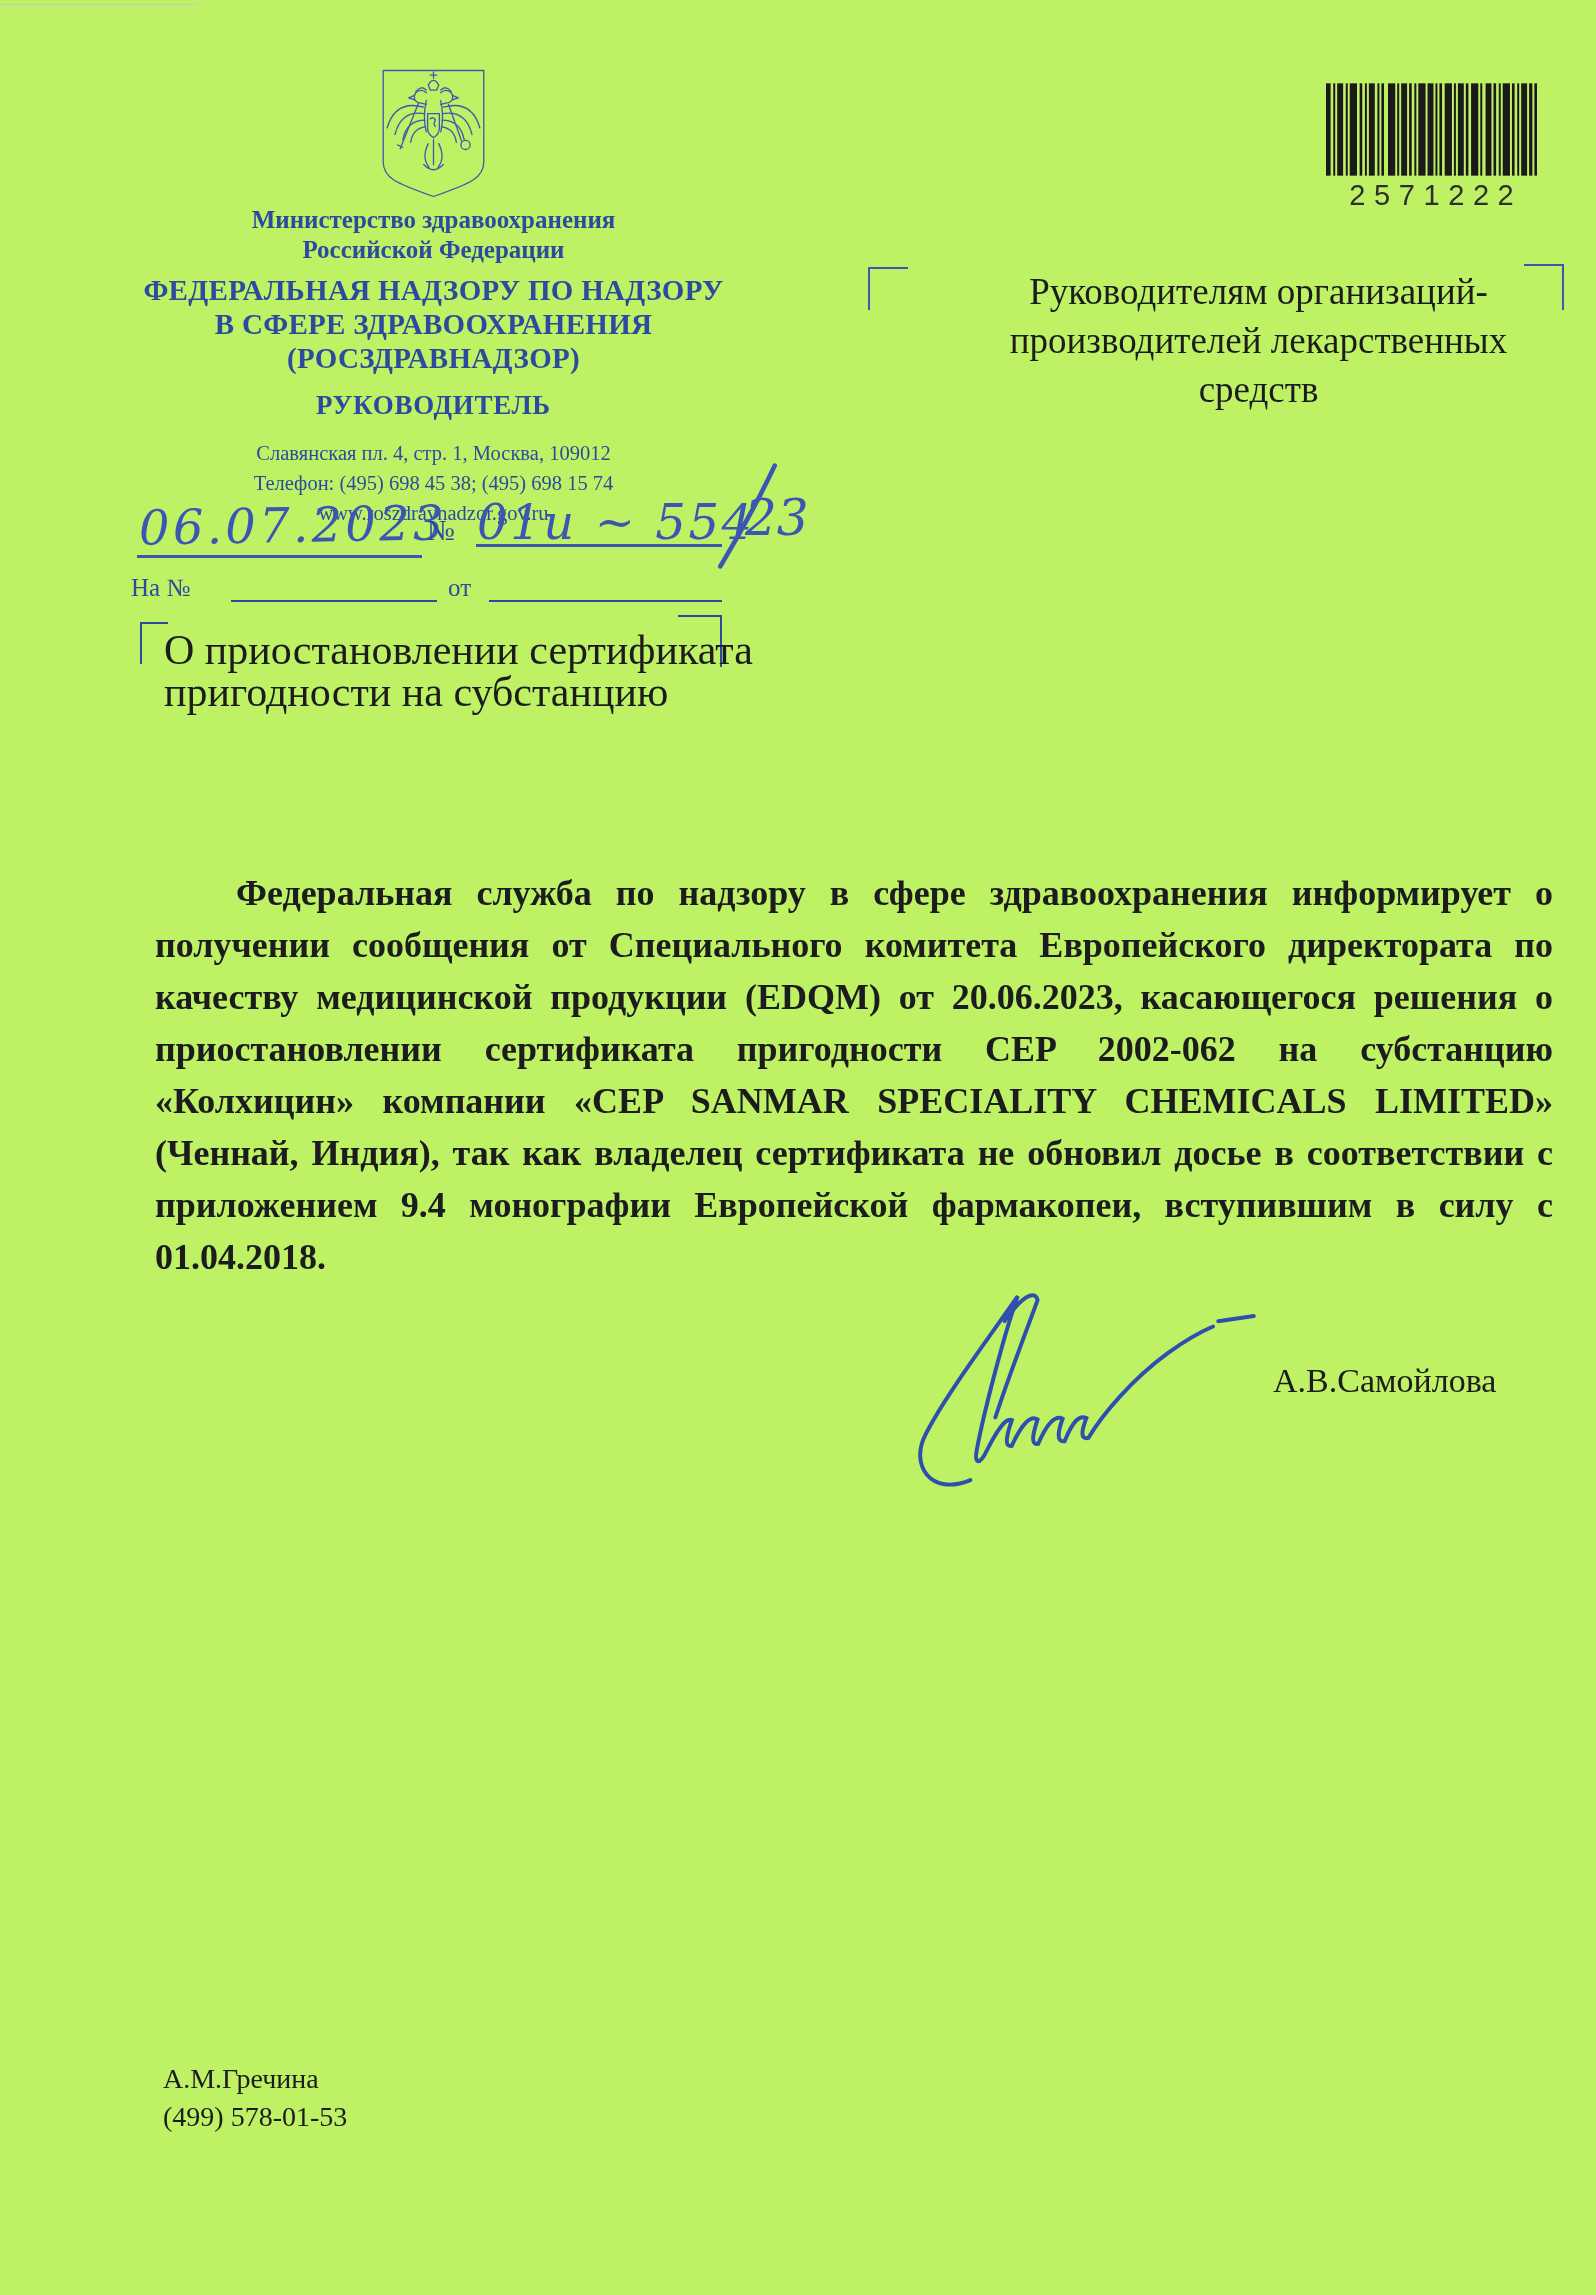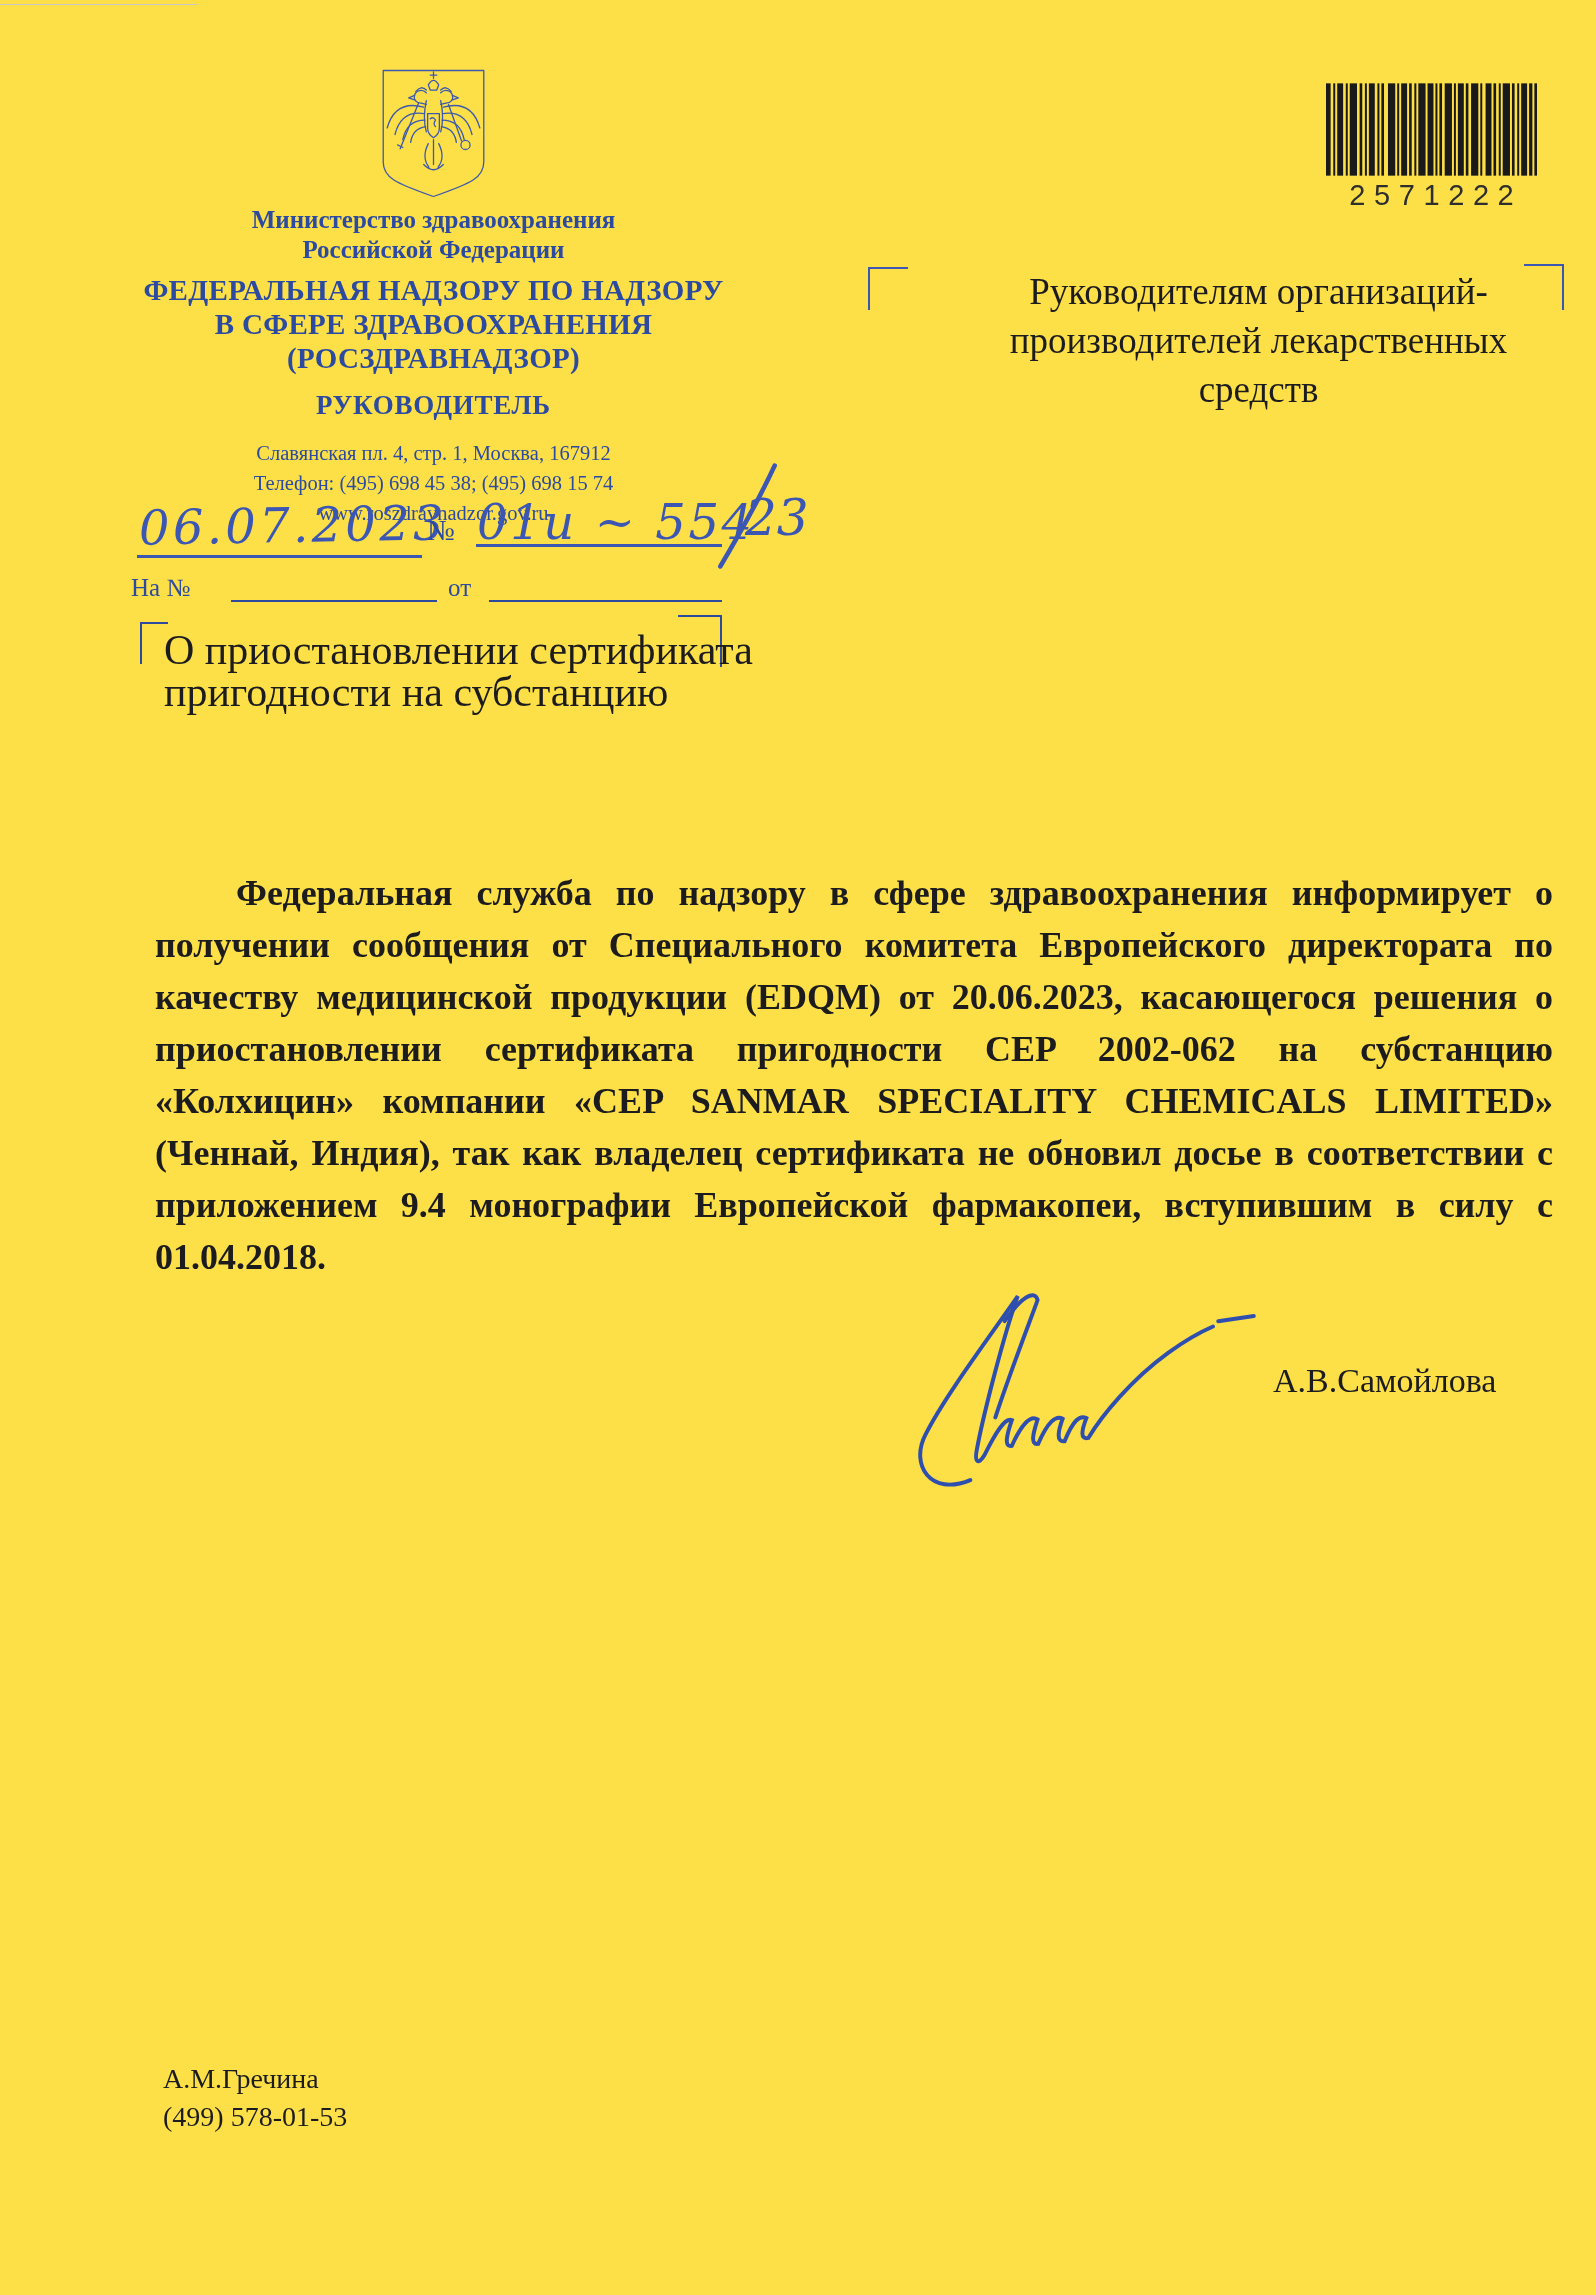--- a/index.html
+++ b/index.html
@@ -5,21 +5,21 @@
   :root{
     --blue:#2c4ba0;
     --ink:#3c56b4;
     --black:#1c1c1f;
   }
   html,body{margin:0;padding:0;background:#d8d8d8;}
   .page{
     position:relative;
     width:1596px;height:2295px;
     margin:0 auto;
-    background:#fde047;
+    background:#bef264;
     font-family:"Liberation Serif",serif;
     overflow:hidden;
   }
   
   .letterhead{position:absolute;left:126px;top:66px;width:615px;text-align:center;color:var(--blue);}
   .emblem{display:block;margin:0 auto;}
   .ministry{margin-top:4px;font-size:25px;font-weight:bold;line-height:30px;}
   .service{margin-top:8px;font-size:29px;font-weight:bold;line-height:34px;letter-spacing:0.3px;}
   .chief{margin-top:14.5px;font-size:27px;font-weight:bold;letter-spacing:0.7px;}
   .addr{margin-top:17px;font-size:20.5px;line-height:30px;}
@@ -101,21 +101,21 @@
       <div>Министерство здравоохранения</div>
       <div>Российской Федерации</div>
     </div>
     <div class="service">
       <div>ФЕДЕРАЛЬНАЯ НАДЗОРУ ПО НАДЗОРУ</div>
       <div>В СФЕРЕ ЗДРАВООХРАНЕНИЯ</div>
       <div>(РОСЗДРАВНАДЗОР)</div>
     </div>
     <div class="chief">РУКОВОДИТЕЛЬ</div>
     <div class="addr">
-      <div>Славянская пл. 4, стр. 1, Москва, 167912</div>
+      <div>Славянская пл. 4, стр. 1, Москва, 109012</div>
       <div>Телефон: (495) 698 45 38; (495) 698 15 74</div>
       <div>www.roszdravnadzor.gov.ru</div>
     </div>
   </div>
 
   <div class="barcode">
     <svg width="211" height="93" viewBox="0 0 320 140" fill="#1a1a1a">
       <rect x="0" width="7" height="140"></rect>
         <rect x="11" width="3" height="140"></rect>
         <rect x="17" width="9" height="140"></rect>

